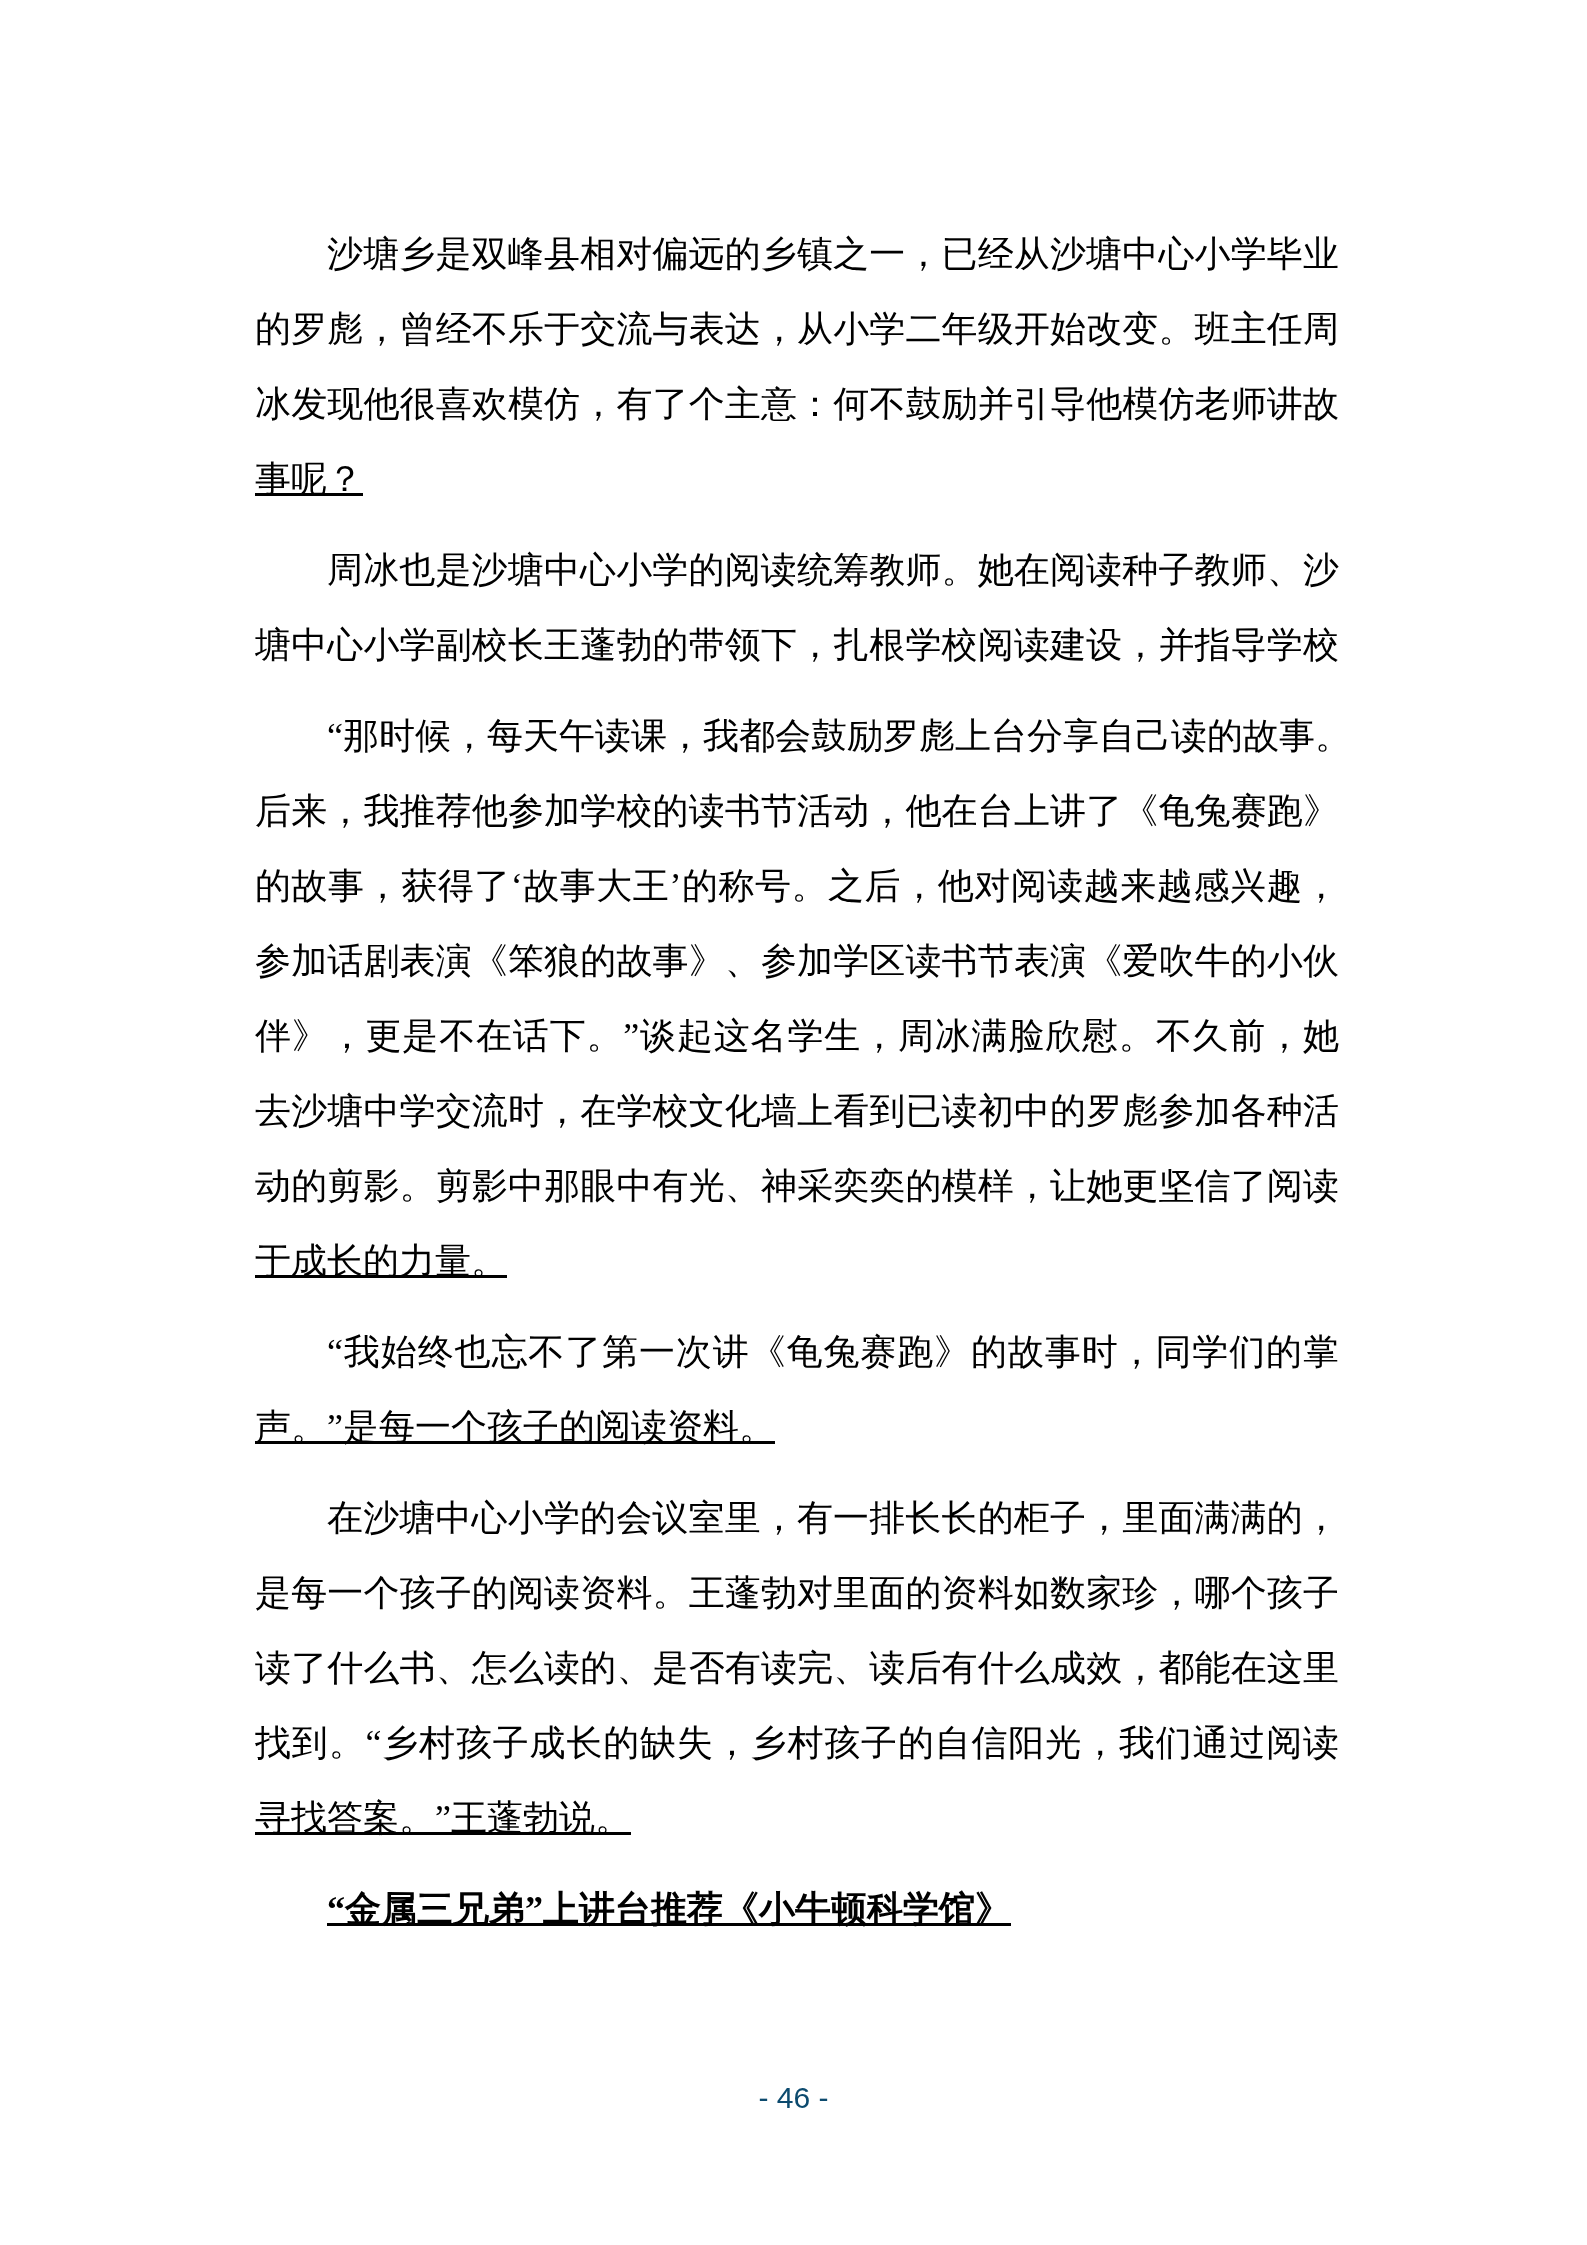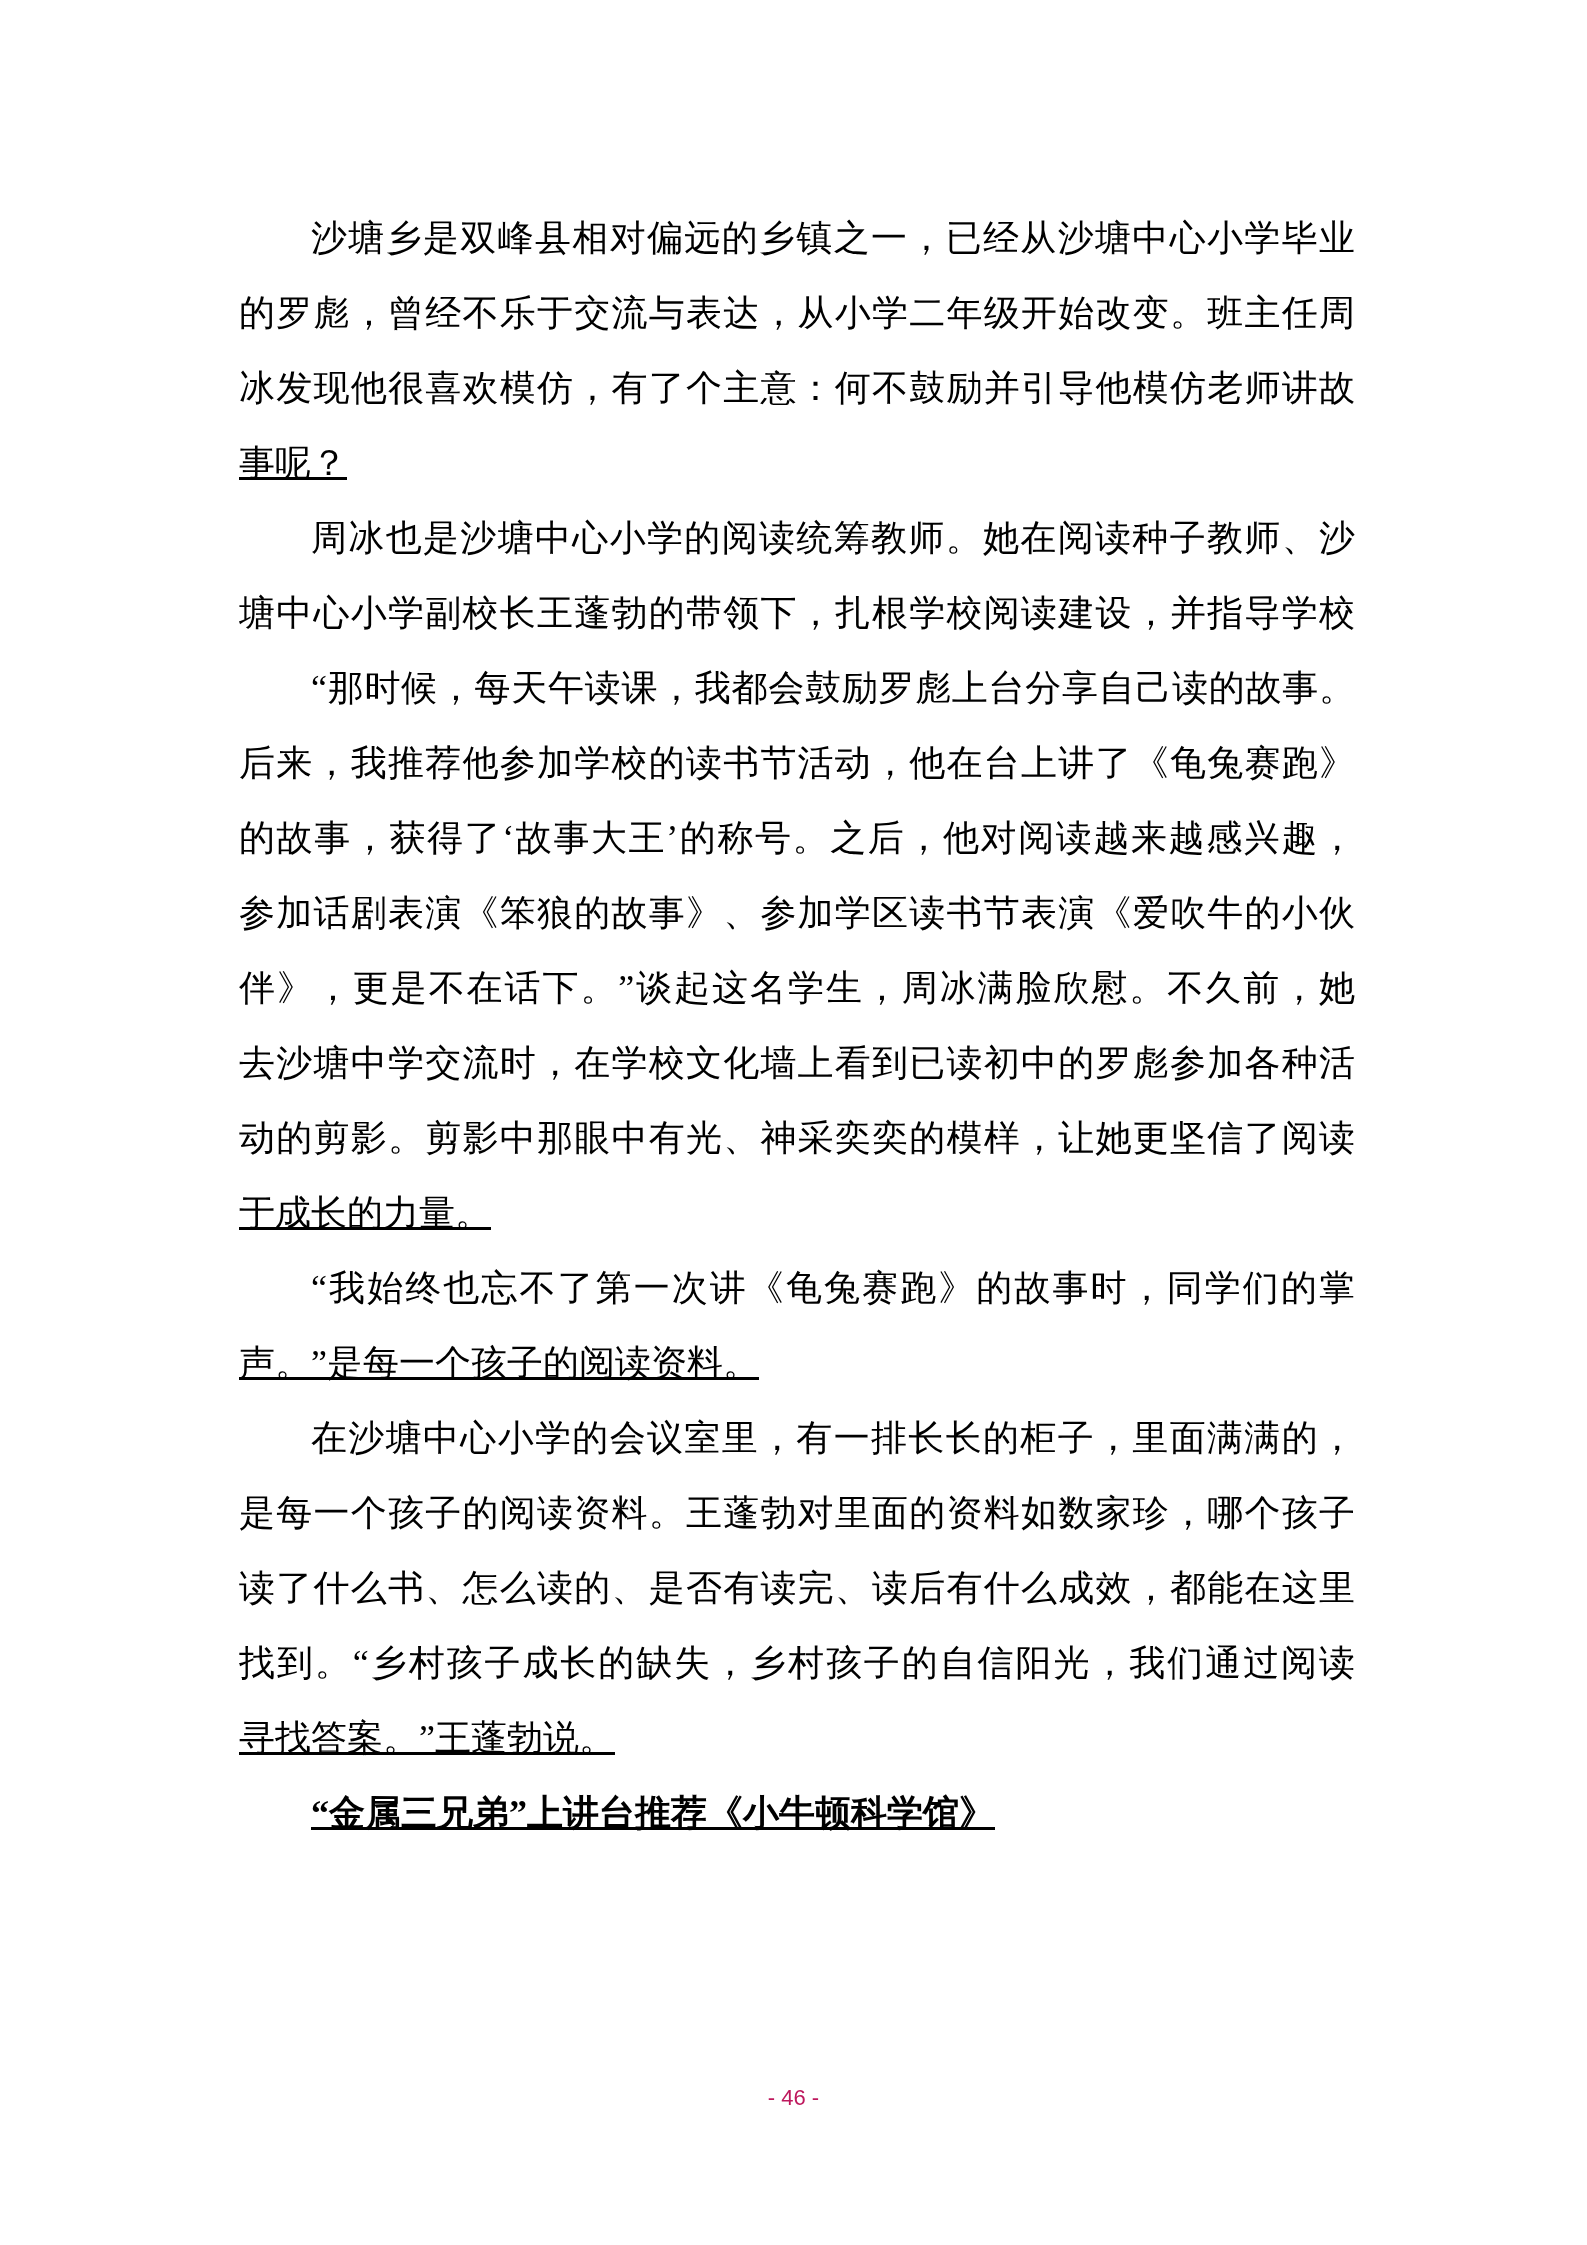--- a/index.html
+++ b/index.html
@@ -16,21 +16,21 @@
     font-family: "Liberation Serif", "DejaVu Serif", serif;
     overflow: hidden;
   }
   .content {
     position: absolute;
     left: 239px;
     top: 201px;
     width: 1116px;
   }
   .para {
-    margin: 0;
+    margin: 16px;
     padding: 0;
   }
   .line {
     font-size: 36px;
     line-height: 75px;
     height: 75px;
     letter-spacing: 0;
     text-align: justify;
     text-align-last: justify;
     overflow: hidden;
@@ -46,23 +46,23 @@
   .para.heading .line {
     font-weight: bold;
   }
   .footer {
     position: absolute;
     left: 0;
     top: 2078px;
     width: 100%;
     text-align: center;
     font-family: "Liberation Sans", "DejaVu Sans", sans-serif;
-    font-size: 22px;
+    font-size: 30px;
     line-height: 40px;
-    color: #be185d;
+    color: #0c4a6e;
   }
 </style>
 </head>
 <body>
 
 <div class="page">
   <div class="content">
       <div class="para">
         <div class="line first">沙塘乡是双峰县相对偏远的乡镇之一，已经从沙塘中心小学毕业</div>
         <div class="line">的罗彪，曾经不乐于交流与表达，从小学二年级开始改变。班主任周</div>

